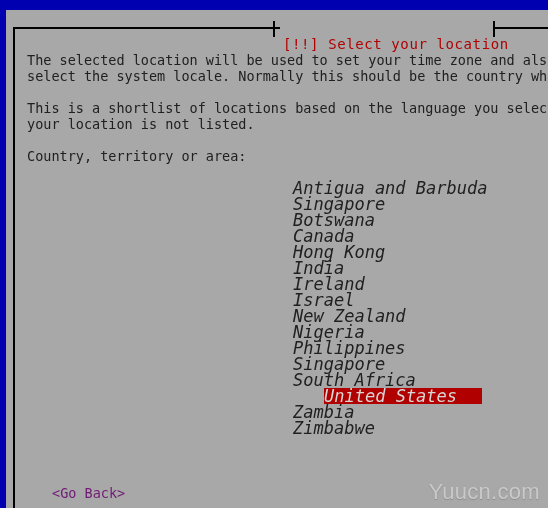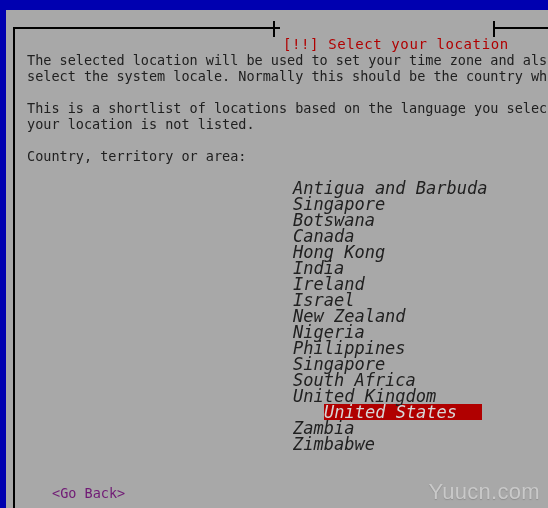--- a/index.html
+++ b/index.html
@@ -173,21 +173,20 @@
       <div class="country-row">Canada</div>
       <div class="country-row">Hong Kong</div>
       <div class="country-row">India</div>
       <div class="country-row">Ireland</div>
       <div class="country-row">Israel</div>
       <div class="country-row">New Zealand</div>
       <div class="country-row">Nigeria</div>
       <div class="country-row">Philippines</div>
       <div class="country-row">Singapore</div>
       <div class="country-row">South Africa</div>
-      <div class="country-row">United Kingdom</div>
       <div class="country-row selected">United States</div>
       <div class="country-row">Zambia</div>
       <div class="country-row">Zimbabwe</div>
     </div>
 
     <div id="go-back">&lt;Go Back&gt;</div>
 
   </div>
 
   <div id="watermark">Yuucn.com</div>

